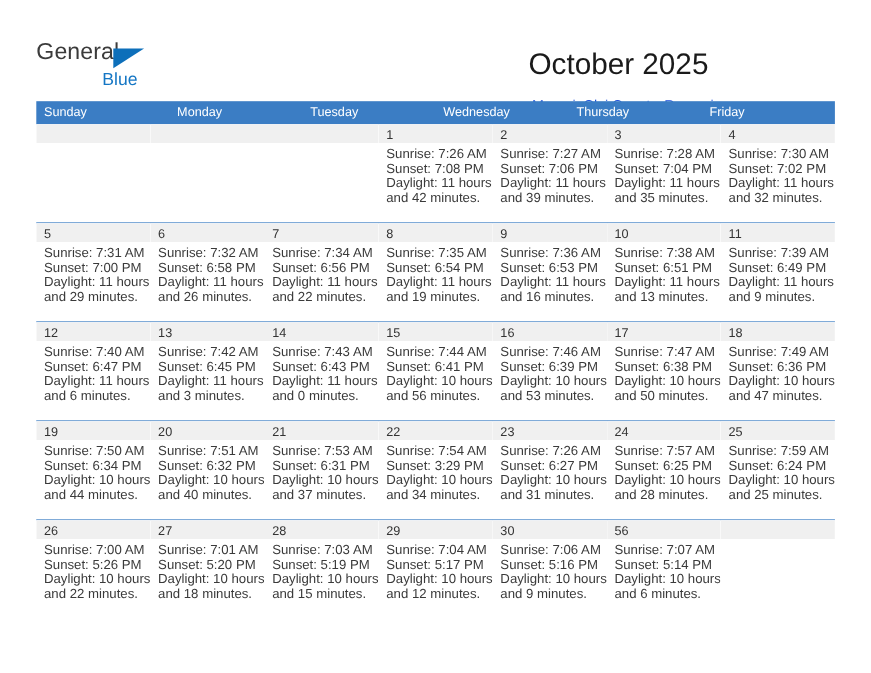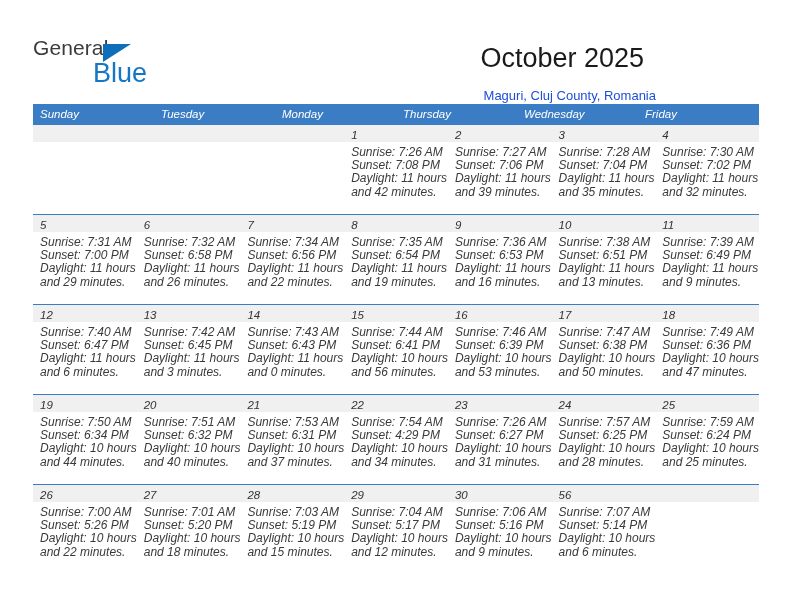--- a/index.html
+++ b/index.html
@@ -47,21 +47,21 @@
     left: 70px;
     top: 8px;
     width: 0; height: 0;
     border-left: 28px solid #0d6fba;
     border-bottom: 18px solid transparent;
   }
   .logo-blue {
     position: absolute;
     left: 60px;
     top: 25px;
-    font-size: 27px;
+    font-size: 16px;
     color: #1476c4;
     line-height: 24px;
   }
 
   .title-block {
     position: absolute;
     right: 36px;
     top: 30px;
     text-align: right;
   }
@@ -78,23 +78,22 @@
     color: #1d4ed8;
     line-height: 20px;
     margin-top: 9px;
     white-space: nowrap;
   }
 
   
   .calendar {
     position: absolute;
     left: 33px;
-    top: 104px;
+    top: 92px;
     width: 726px;
-    font-style: italic;
   }
   .weekdays {
     display: flex;
     background: #3b7dc4;
     height: 21px;
   }
   .weekday {
     flex: 1 1 0;
     color: #ffffff;
     font-size: 11.5px;
@@ -160,24 +159,24 @@
       <h1 class="cal-title">October 2025</h1>
       <div class="cal-subtitle">Maguri, Cluj County, Romania</div>
     </div>
 
   </div>
 
   <div class="calendar">
 
     <div class="weekdays">
       <div class="weekday">Sunday</div>
+      <div class="weekday">Monday</div>
       <div class="weekday">Tuesday</div>
-      <div class="weekday">Monday</div>
+      <div class="weekday">Wednesday</div>
       <div class="weekday">Thursday</div>
-      <div class="weekday">Wednesday</div>
       <div class="weekday">Friday</div>
     </div>
 
     <div class="week first">
       <div class="daycell empty">
         <div class="daynum-band"><span class="daynum"></span></div>
         <div class="cellbody"></div>
       </div>
       <div class="daycell empty">
         <div class="daynum-band"><span class="daynum"></span></div>
@@ -382,21 +381,21 @@
           <div>Sunrise: 7:53 AM</div>
           <div>Sunset: 6:31 PM</div>
           <div>Daylight: 10 hours</div>
           <div>and 37 minutes.</div>
         </div>
       </div>
       <div class="daycell">
         <div class="daynum-band"><span class="daynum">22</span></div>
         <div class="cellbody">
           <div>Sunrise: 7:54 AM</div>
-          <div>Sunset: 4:29 PM</div>
+          <div>Sunset: 3:29 PM</div>
           <div>Daylight: 10 hours</div>
           <div>and 34 minutes.</div>
         </div>
       </div>
       <div class="daycell">
         <div class="daynum-band"><span class="daynum">23</span></div>
         <div class="cellbody">
           <div>Sunrise: 7:26 AM</div>
           <div>Sunset: 6:27 PM</div>
           <div>Daylight: 10 hours</div>

